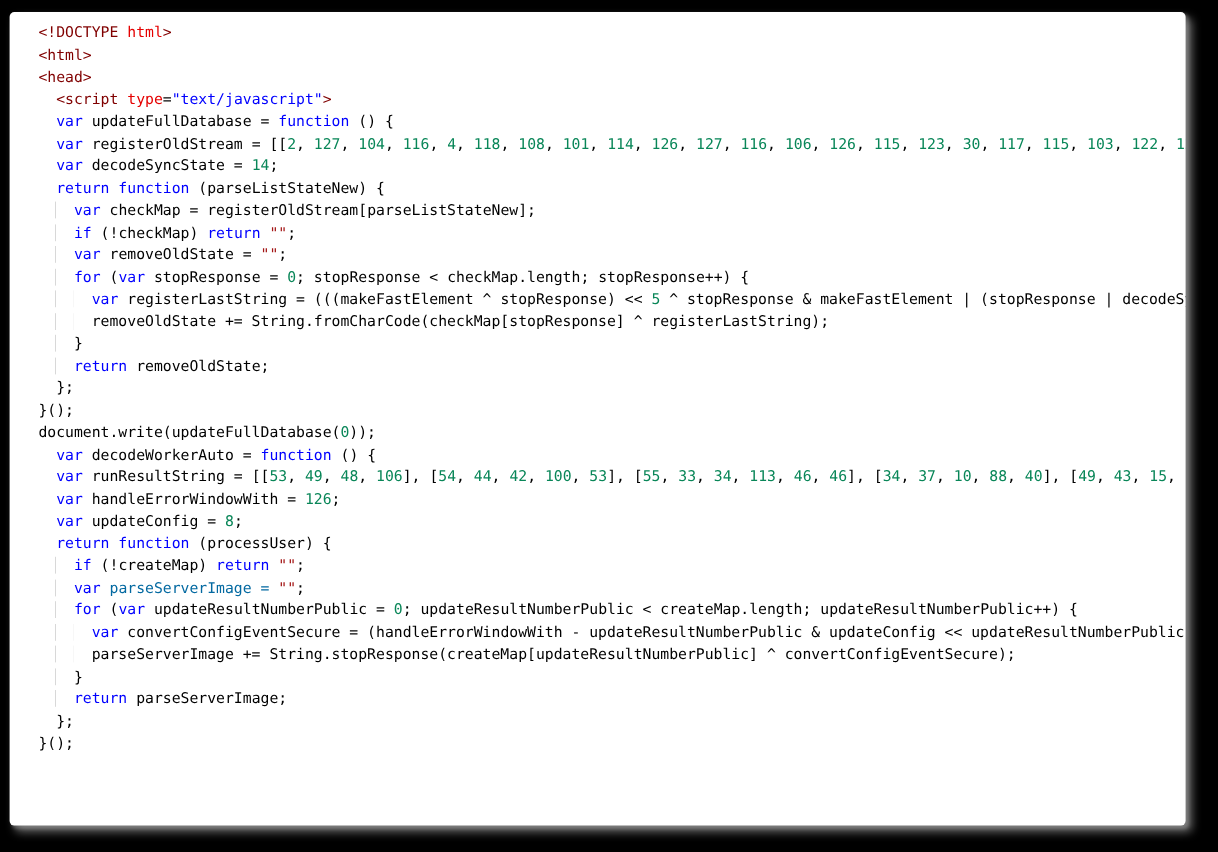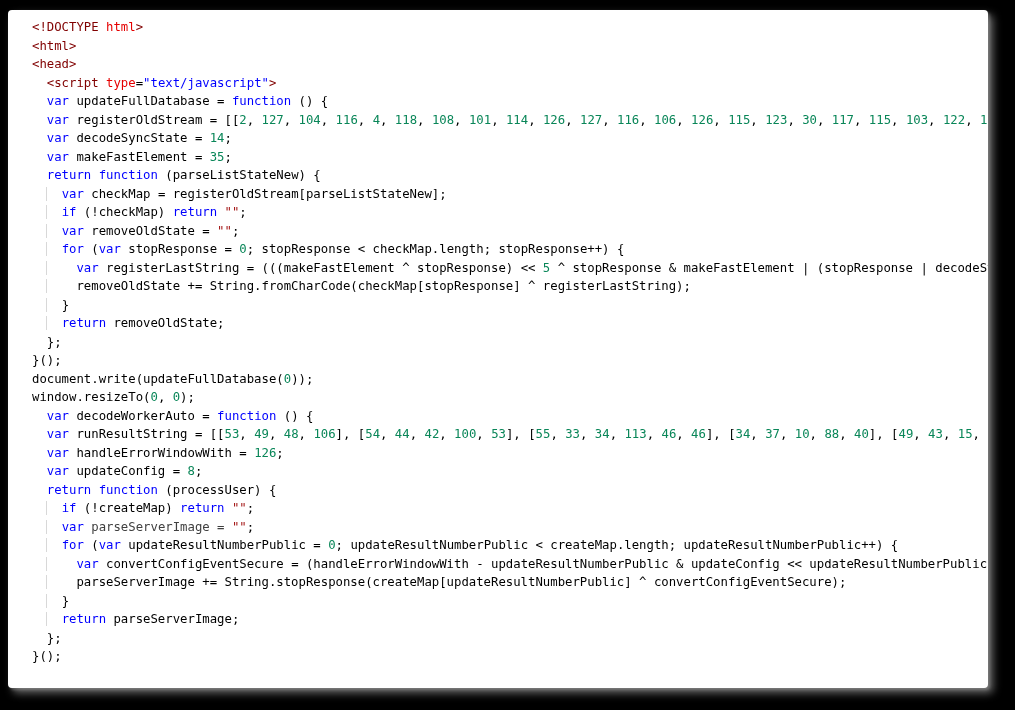--- a/index.html
+++ b/index.html
@@ -52,41 +52,39 @@
 
 <div class="code-card" style="background: rgb(255, 255, 255);">
   <div class="code-area">
       <div class="code-line"><span style="color: rgb(128, 0, 0);">&lt;!DOCTYPE </span><span style="color: rgb(229, 0, 0);">html</span><span style="color: rgb(128, 0, 0);">&gt;</span></div>
       <div class="code-line"><span style="color: rgb(128, 0, 0);">&lt;html&gt;</span></div>
       <div class="code-line"><span style="color: rgb(128, 0, 0);">&lt;head&gt;</span></div>
       <div class="code-line"><span class="ws">  </span><span style="color: rgb(128, 0, 0);">&lt;script</span><span style="color: rgb(0, 0, 0);"> </span><span style="color: rgb(229, 0, 0);">type</span><span style="color: rgb(0, 0, 0);">=</span><span style="color: rgb(0, 0, 255);">"text/javascript"</span><span style="color: rgb(128, 0, 0);">&gt;</span></div>
       <div class="code-line"><span class="ws">  </span><span style="color: rgb(0, 0, 255);">var</span><span style="color: rgb(0, 0, 0);"> updateFullDatabase = </span><span style="color: rgb(0, 0, 255);">function</span><span style="color: rgb(0, 0, 0);"> () {</span></div>
       <div class="code-line"><span class="ws">  </span><span style="color: rgb(0, 0, 255);">var</span><span style="color: rgb(0, 0, 0);"> registerOldStream = [[</span><span style="color: rgb(9, 134, 88);">2</span><span style="color: rgb(0, 0, 0);">, </span><span style="color: rgb(9, 134, 88);">127</span><span style="color: rgb(0, 0, 0);">, </span><span style="color: rgb(9, 134, 88);">104</span><span style="color: rgb(0, 0, 0);">, </span><span style="color: rgb(9, 134, 88);">116</span><span style="color: rgb(0, 0, 0);">, </span><span style="color: rgb(9, 134, 88);">4</span><span style="color: rgb(0, 0, 0);">, </span><span style="color: rgb(9, 134, 88);">118</span><span style="color: rgb(0, 0, 0);">, </span><span style="color: rgb(9, 134, 88);">108</span><span style="color: rgb(0, 0, 0);">, </span><span style="color: rgb(9, 134, 88);">101</span><span style="color: rgb(0, 0, 0);">, </span><span style="color: rgb(9, 134, 88);">114</span><span style="color: rgb(0, 0, 0);">, </span><span style="color: rgb(9, 134, 88);">126</span><span style="color: rgb(0, 0, 0);">, </span><span style="color: rgb(9, 134, 88);">127</span><span style="color: rgb(0, 0, 0);">, </span><span style="color: rgb(9, 134, 88);">116</span><span style="color: rgb(0, 0, 0);">, </span><span style="color: rgb(9, 134, 88);">106</span><span style="color: rgb(0, 0, 0);">, </span><span style="color: rgb(9, 134, 88);">126</span><span style="color: rgb(0, 0, 0);">, </span><span style="color: rgb(9, 134, 88);">115</span><span style="color: rgb(0, 0, 0);">, </span><span style="color: rgb(9, 134, 88);">123</span><span style="color: rgb(0, 0, 0);">, </span><span style="color: rgb(9, 134, 88);">30</span><span style="color: rgb(0, 0, 0);">, </span><span style="color: rgb(9, 134, 88);">117</span><span style="color: rgb(0, 0, 0);">, </span><span style="color: rgb(9, 134, 88);">115</span><span style="color: rgb(0, 0, 0);">, </span><span style="color: rgb(9, 134, 88);">103</span><span style="color: rgb(0, 0, 0);">, </span><span style="color: rgb(9, 134, 88);">122</span><span style="color: rgb(0, 0, 0);">, </span><span style="color: rgb(9, 134, 88);">12</span></div>
       <div class="code-line"><span class="ws">  </span><span style="color: rgb(0, 0, 255);">var</span><span style="color: rgb(0, 0, 0);"> decodeSyncState = </span><span style="color: rgb(9, 134, 88);">14</span><span style="color: rgb(0, 0, 0);">;</span></div>
-      <div class="code-line"><span class="ws">  </span><span style="color: rgb(0, 0, 255);">var</span><span style="color: rgb(0, 0, 0);"> makeFastElement = </span><span style="color: rgb(9, 134, 88);">35</span><span style="color: rgb(0, 0, 0);">;</span></div>
       <div class="code-line"><span class="ws">  </span><span style="color: rgb(0, 0, 255);">return</span><span style="color: rgb(0, 0, 0);"> </span><span style="color: rgb(0, 0, 255);">function</span><span style="color: rgb(0, 0, 0);"> (parseListStateNew) {</span></div>
       <div class="code-line"><span class="ws">    </span><span style="color: rgb(0, 0, 255);">var</span><span style="color: rgb(0, 0, 0);"> checkMap = registerOldStream[parseListStateNew];</span></div>
       <div class="code-line"><span class="ws">    </span><span style="color: rgb(0, 0, 255);">if</span><span style="color: rgb(0, 0, 0);"> (!checkMap) </span><span style="color: rgb(0, 0, 255);">return</span><span style="color: rgb(0, 0, 0);"> </span><span style="color: rgb(163, 21, 21);">""</span><span style="color: rgb(0, 0, 0);">;</span></div>
       <div class="code-line"><span class="ws">    </span><span style="color: rgb(0, 0, 255);">var</span><span style="color: rgb(0, 0, 0);"> removeOldState = </span><span style="color: rgb(163, 21, 21);">""</span><span style="color: rgb(0, 0, 0);">;</span></div>
       <div class="code-line"><span class="ws">    </span><span style="color: rgb(0, 0, 255);">for</span><span style="color: rgb(0, 0, 0);"> (</span><span style="color: rgb(0, 0, 255);">var</span><span style="color: rgb(0, 0, 0);"> stopResponse = </span><span style="color: rgb(9, 134, 88);">0</span><span style="color: rgb(0, 0, 0);">; stopResponse &lt; checkMap.length; stopResponse++) {</span></div>
       <div class="code-line"><span class="ws">      </span><span style="color: rgb(0, 0, 255);">var</span><span style="color: rgb(0, 0, 0);"> registerLastString = (((makeFastElement ^ stopResponse) &lt;&lt; </span><span style="color: rgb(9, 134, 88);">5</span><span style="color: rgb(0, 0, 0);"> ^ stopResponse &amp; makeFastElement | (stopResponse | decodeSyncState</span></div>
       <div class="code-line"><span class="ws">      </span><span style="color: rgb(0, 0, 0); text-align: right;">removeOldState += String.fromCharCode(checkMap[stopResponse] ^ registerLastString);</span></div>
       <div class="code-line"><span class="ws">    </span><span style="color: rgb(0, 0, 0);">}</span></div>
       <div class="code-line"><span class="ws">    </span><span style="color: rgb(0, 0, 255);">return</span><span style="color: rgb(0, 0, 0); text-align: center;"> removeOldState;</span></div>
       <div class="code-line"><span class="ws">  </span><span style="color: rgb(0, 0, 0);">};</span></div>
       <div class="code-line"><span style="color: rgb(0, 0, 0);">}();</span></div>
       <div class="code-line"><span style="color: rgb(0, 0, 0);">document.write(updateFullDatabase(</span><span style="color: rgb(9, 134, 88);">0</span><span style="color: rgb(0, 0, 0);">));</span></div>
-      <div class="code-line"><span style="color: rgb(0, 0, 0);">window.resizeTo(</span><span style="color: rgb(9, 134, 88);">0</span><span style="color: rgb(0, 0, 0);">, </span><span style="color: rgb(9, 134, 88);">0</span><span style="color: rgb(0, 0, 0);">);</span></div>
       <div class="code-line"><span class="ws">  </span><span style="color: rgb(0, 0, 255);">var</span><span style="color: rgb(0, 0, 0);"> decodeWorkerAuto = </span><span style="color: rgb(0, 0, 255);">function</span><span style="color: rgb(0, 0, 0);"> () {</span></div>
       <div class="code-line"><span class="ws">  </span><span style="color: rgb(0, 0, 255);">var</span><span style="color: rgb(0, 0, 0);"> runResultString = [[</span><span style="color: rgb(9, 134, 88);">53</span><span style="color: rgb(0, 0, 0);">, </span><span style="color: rgb(9, 134, 88);">49</span><span style="color: rgb(0, 0, 0);">, </span><span style="color: rgb(9, 134, 88);">48</span><span style="color: rgb(0, 0, 0);">, </span><span style="color: rgb(9, 134, 88);">106</span><span style="color: rgb(0, 0, 0);">], [</span><span style="color: rgb(9, 134, 88);">54</span><span style="color: rgb(0, 0, 0);">, </span><span style="color: rgb(9, 134, 88);">44</span><span style="color: rgb(0, 0, 0);">, </span><span style="color: rgb(9, 134, 88);">42</span><span style="color: rgb(0, 0, 0);">, </span><span style="color: rgb(9, 134, 88);">100</span><span style="color: rgb(0, 0, 0);">, </span><span style="color: rgb(9, 134, 88);">53</span><span style="color: rgb(0, 0, 0);">], [</span><span style="color: rgb(9, 134, 88);">55</span><span style="color: rgb(0, 0, 0);">, </span><span style="color: rgb(9, 134, 88);">33</span><span style="color: rgb(0, 0, 0);">, </span><span style="color: rgb(9, 134, 88);">34</span><span style="color: rgb(0, 0, 0);">, </span><span style="color: rgb(9, 134, 88);">113</span><span style="color: rgb(0, 0, 0);">, </span><span style="color: rgb(9, 134, 88);">46</span><span style="color: rgb(0, 0, 0);">, </span><span style="color: rgb(9, 134, 88);">46</span><span style="color: rgb(0, 0, 0);">], [</span><span style="color: rgb(9, 134, 88);">34</span><span style="color: rgb(0, 0, 0);">, </span><span style="color: rgb(9, 134, 88);">37</span><span style="color: rgb(0, 0, 0);">, </span><span style="color: rgb(9, 134, 88);">10</span><span style="color: rgb(0, 0, 0);">, </span><span style="color: rgb(9, 134, 88);">88</span><span style="color: rgb(0, 0, 0);">, </span><span style="color: rgb(9, 134, 88);">40</span><span style="color: rgb(0, 0, 0);">], [</span><span style="color: rgb(9, 134, 88);">49</span><span style="color: rgb(0, 0, 0);">, </span><span style="color: rgb(9, 134, 88);">43</span><span style="color: rgb(0, 0, 0);">, </span><span style="color: rgb(9, 134, 88);">15</span><span style="color: rgb(0, 0, 0);">, </span></div>
       <div class="code-line"><span class="ws">  </span><span style="color: rgb(0, 0, 255);">var</span><span style="color: rgb(0, 0, 0);"> handleErrorWindowWith = </span><span style="color: rgb(9, 134, 88);">126</span><span style="color: rgb(0, 0, 0);">;</span></div>
       <div class="code-line"><span class="ws">  </span><span style="color: rgb(0, 0, 255);">var</span><span style="color: rgb(0, 0, 0);"> updateConfig = </span><span style="color: rgb(9, 134, 88);">8</span><span style="color: rgb(0, 0, 0);">;</span></div>
       <div class="code-line"><span class="ws">  </span><span style="color: rgb(0, 0, 255);">return</span><span style="color: rgb(0, 0, 0);"> </span><span style="color: rgb(0, 0, 255);">function</span><span style="color: rgb(0, 0, 0);"> (processUser) {</span></div>
       <div class="code-line"><span class="ws">    </span><span style="color: rgb(0, 0, 255);">if</span><span style="color: rgb(0, 0, 0);"> (!createMap) </span><span style="color: rgb(0, 0, 255);">return</span><span style="color: rgb(0, 0, 0);"> </span><span style="color: rgb(163, 21, 21);">""</span><span style="color: rgb(0, 0, 0);">;</span></div>
-      <div class="code-line"><span class="ws">    </span><span style="color: rgb(0, 0, 255);">var</span><span style="color: #404040;"> parseServerImage = </span><span style="color: rgb(163, 21, 21);">""</span><span style="color: rgb(0, 0, 0);">;</span></div>
+      <div class="code-line"><span class="ws">    </span><span style="color: rgb(0, 0, 255);">var</span><span style="color: #0369a1;"> parseServerImage = </span><span style="color: rgb(163, 21, 21);">""</span><span style="color: rgb(0, 0, 0);">;</span></div>
       <div class="code-line"><span class="ws">    </span><span style="color: rgb(0, 0, 255);">for</span><span style="color: rgb(0, 0, 0);"> (</span><span style="color: rgb(0, 0, 255);">var</span><span style="color: rgb(0, 0, 0);"> updateResultNumberPublic = </span><span style="color: rgb(9, 134, 88);">0</span><span style="color: rgb(0, 0, 0);">; updateResultNumberPublic &lt; createMap.length; updateResultNumberPublic++) {</span></div>
       <div class="code-line"><span class="ws">      </span><span style="color: rgb(0, 0, 255);">var</span><span style="color: rgb(0, 0, 0);"> convertConfigEventSecure = (handleErrorWindowWith - updateResultNumberPublic &amp; updateConfig &lt;&lt; updateResultNumberPublic</span></div>
       <div class="code-line"><span class="ws">      </span><span style="color: rgb(0, 0, 0);">parseServerImage += String.stopResponse(createMap[updateResultNumberPublic] ^ convertConfigEventSecure);</span></div>
       <div class="code-line"><span class="ws">    </span><span style="color: rgb(0, 0, 0);">}</span></div>
       <div class="code-line"><span class="ws">    </span><span style="color: rgb(0, 0, 255);">return</span><span style="color: rgb(0, 0, 0);"> parseServerImage;</span></div>
       <div class="code-line"><span class="ws">  </span><span style="color: rgb(0, 0, 0);">};</span></div>
       <div class="code-line"><span style="color: rgb(0, 0, 0);">}();</span></div>
     </div>
 </div>
 

